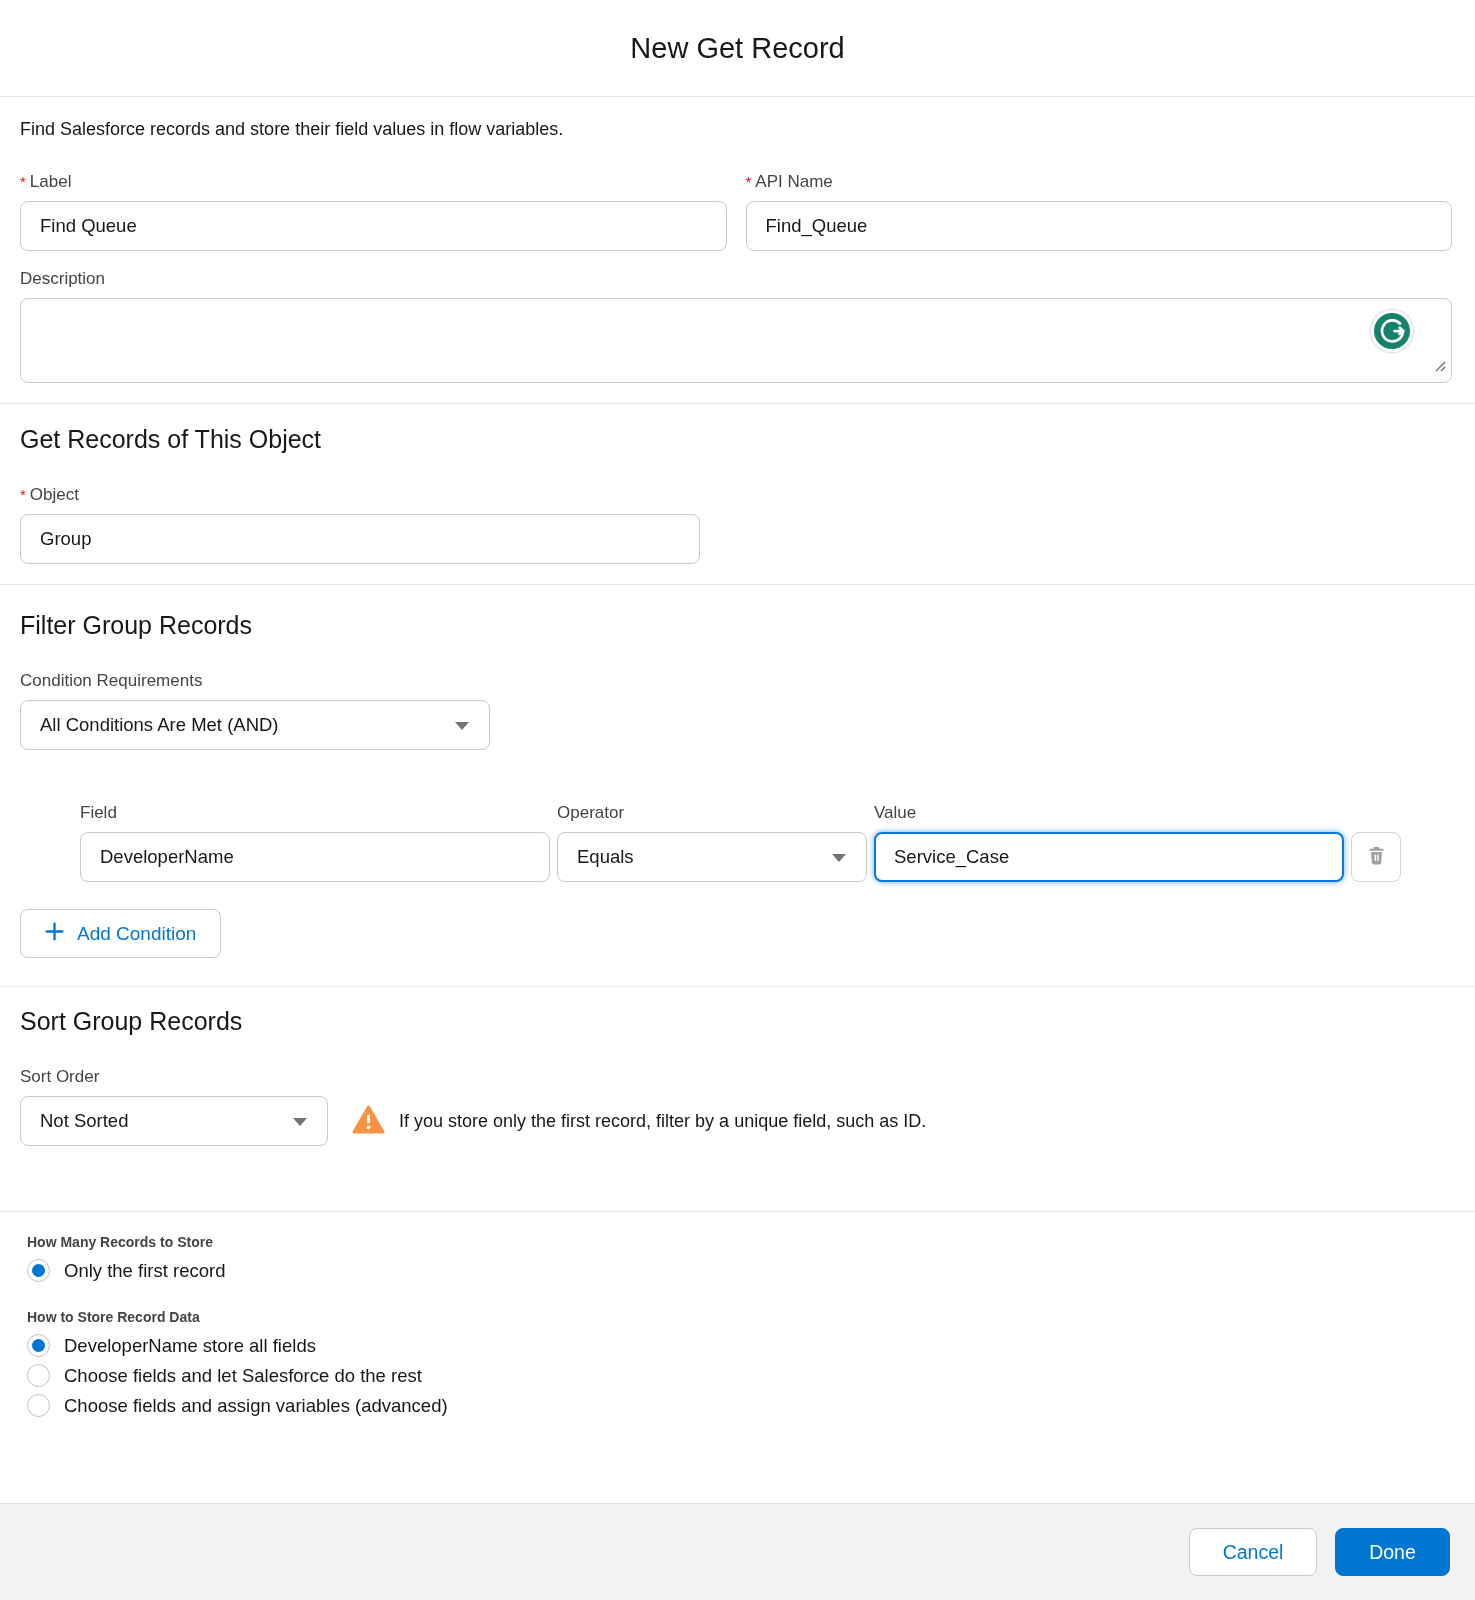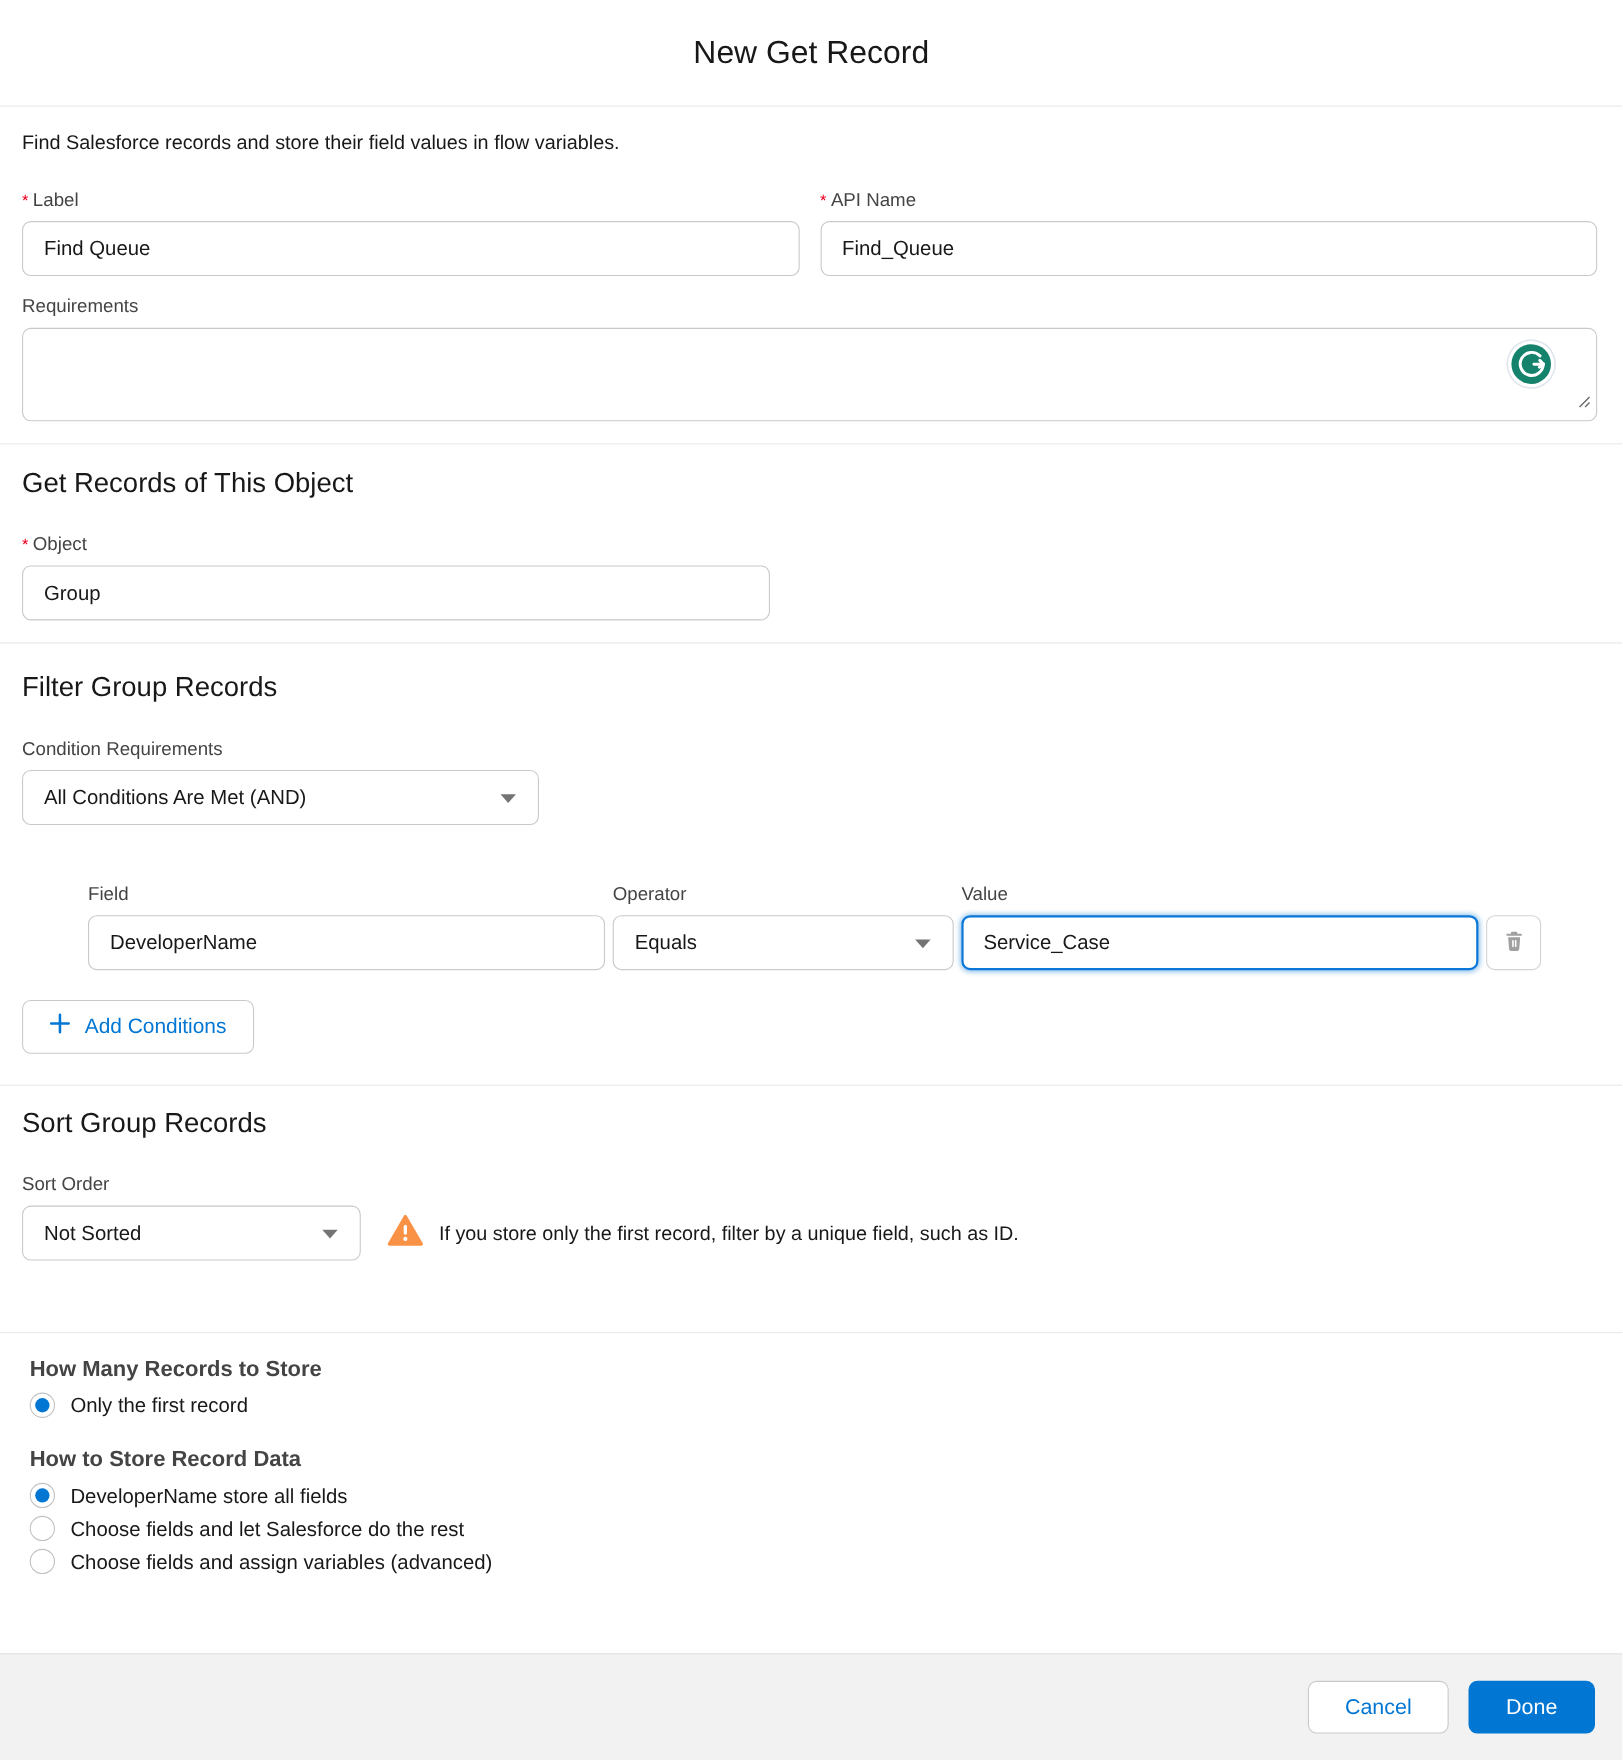--- a/index.html
+++ b/index.html
@@ -108,21 +108,21 @@
     border: 1px solid #c9c9c9; border-radius: 8px; background: #fff;
     display: inline-flex; align-items: center; gap: 13px;
     font-size: 19px; color: #0176d3; cursor: pointer;
     font-family: "Liberation Sans", sans-serif;
   }
 
   .sort-row { display: flex; align-items: center; gap: 24px; }
   .warning { display: flex; align-items: center; gap: 14px; }
   .warning-text { font-size: 18px; color: #181818; }
 
-  .mini-heading { font-size: 20px; font-weight: 700; color: #444444; }
+  .mini-heading { font-size: 14px; font-weight: 700; color: #444444; }
   .mini-heading.second { margin-top: 27px; }
 
   .radio-group { margin-top: 9px; }
   .radio-row {
     display: flex; align-items: center; gap: 14px;
     margin-top: 7px; cursor: pointer;
   }
   .radio {
     width: 23px; height: 23px; flex: 0 0 auto;
     border: 1px solid #c2c1c0; border-radius: 50%; background: #fff;
@@ -169,21 +169,21 @@
     <div class="form-col">
       <div class="field-label">
         <span class="req">*</span>
         <span>API Name</span>
       </div>
       <input class="text-input" type="text" value="Find_Queue" style="">
     </div>
   </div>
 
   <div class="field-label" style="margin-top:18px">
-    <span>Requirements</span>
+    <span>Description</span>
   </div>
   <div class="textarea-wrap">
     <textarea class="textarea" value="" style=""></textarea>
     <span class="grammarly">
       <svg width="36" height="36" viewBox="0 0 36 36">
         <path d="M26 10.5 A 10.5 10.5 0 1 0 29 18.2 L 20.5 18.2" fill="none" stroke="#ffffff" stroke-width="2.7" stroke-linecap="round"></path>
         <path d="M25.8 14.6 L 29.2 18.2 L 25.4 20.8" fill="none" stroke="#ffffff" stroke-width="2.7" stroke-linecap="round" stroke-linejoin="round"></path>
       </svg>
     </span>
     <span class="resize-handle">
@@ -251,21 +251,21 @@
       </span>
     </button>
   </div>
 
   <button class="add-condition-button">
     <span>
       <svg width="19" height="19" viewBox="0 0 18 18">
         <path d="M9 1.5 V16.5 M1.5 9 H16.5" stroke="#0176d3" stroke-width="2.2" stroke-linecap="round"></path>
       </svg>
     </span>
-    <span>Add Conditions</span>
+    <span>Add Condition</span>
   </button>
 </section>
 
 <div class="divider d3"></div>
 
 <section class="content sec4">
   <h2 class="section-heading">Sort Group Records</h2>
   <div class="field-label label-mt">
     <span>Sort Order</span>
   </div>

